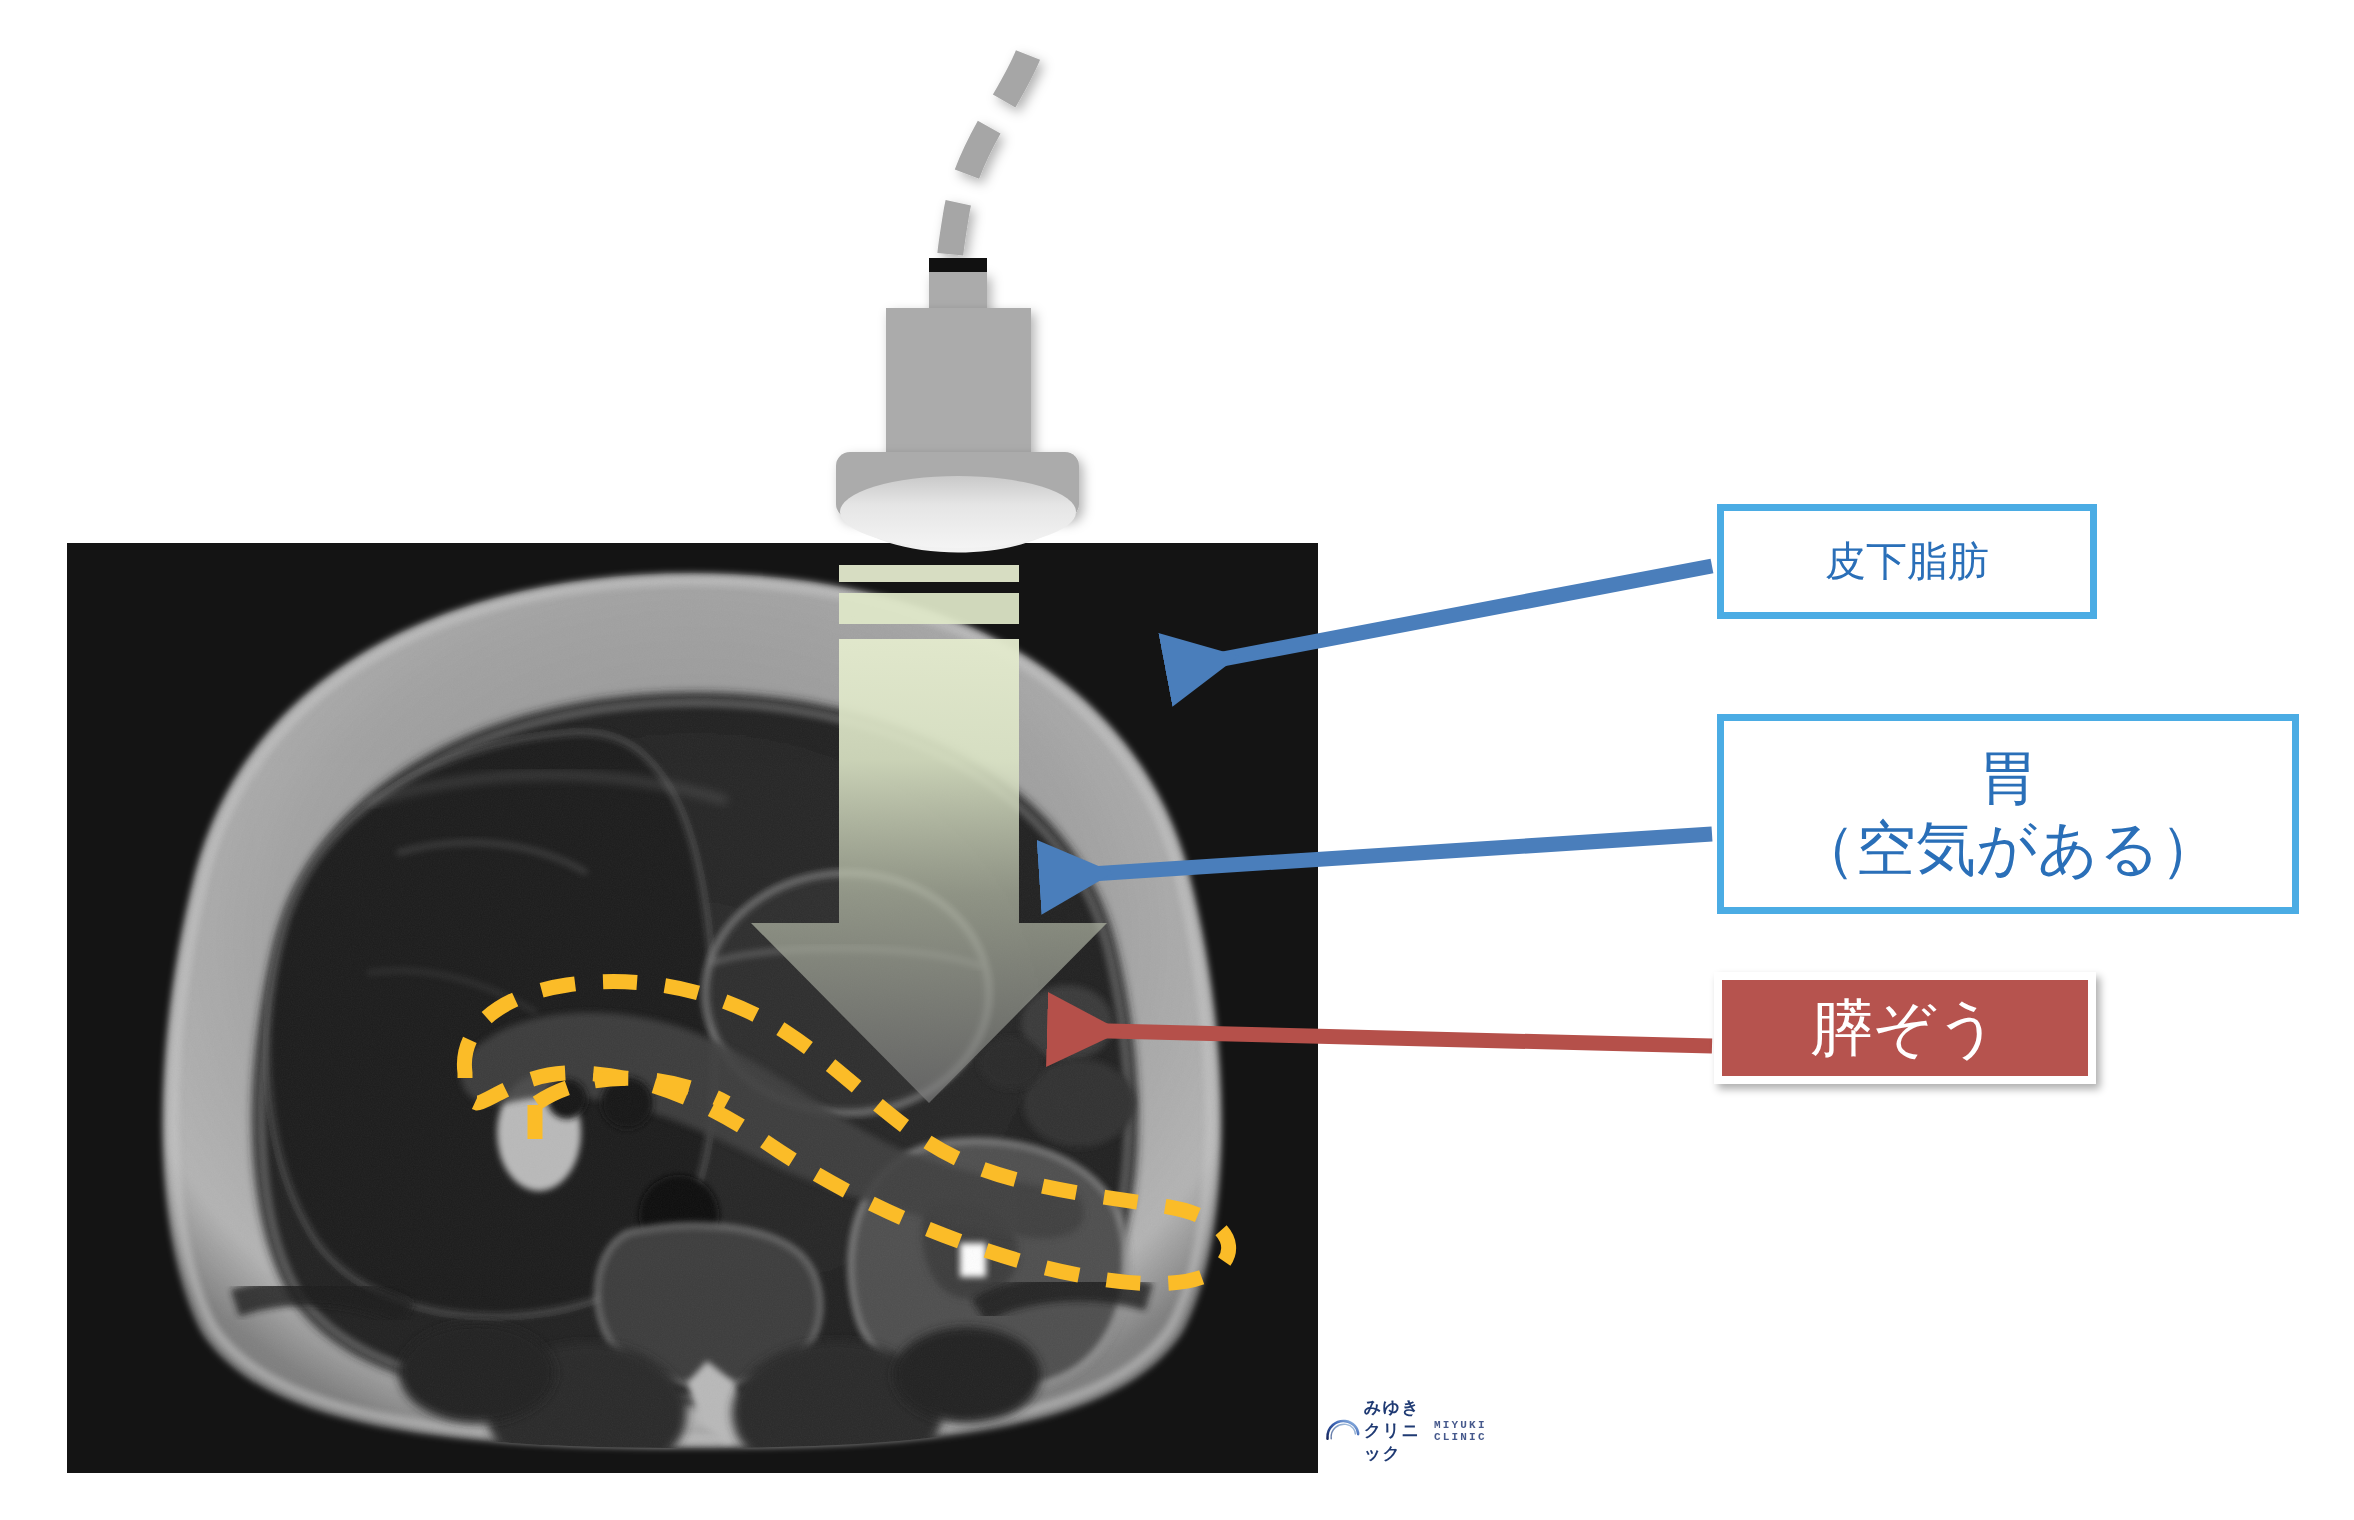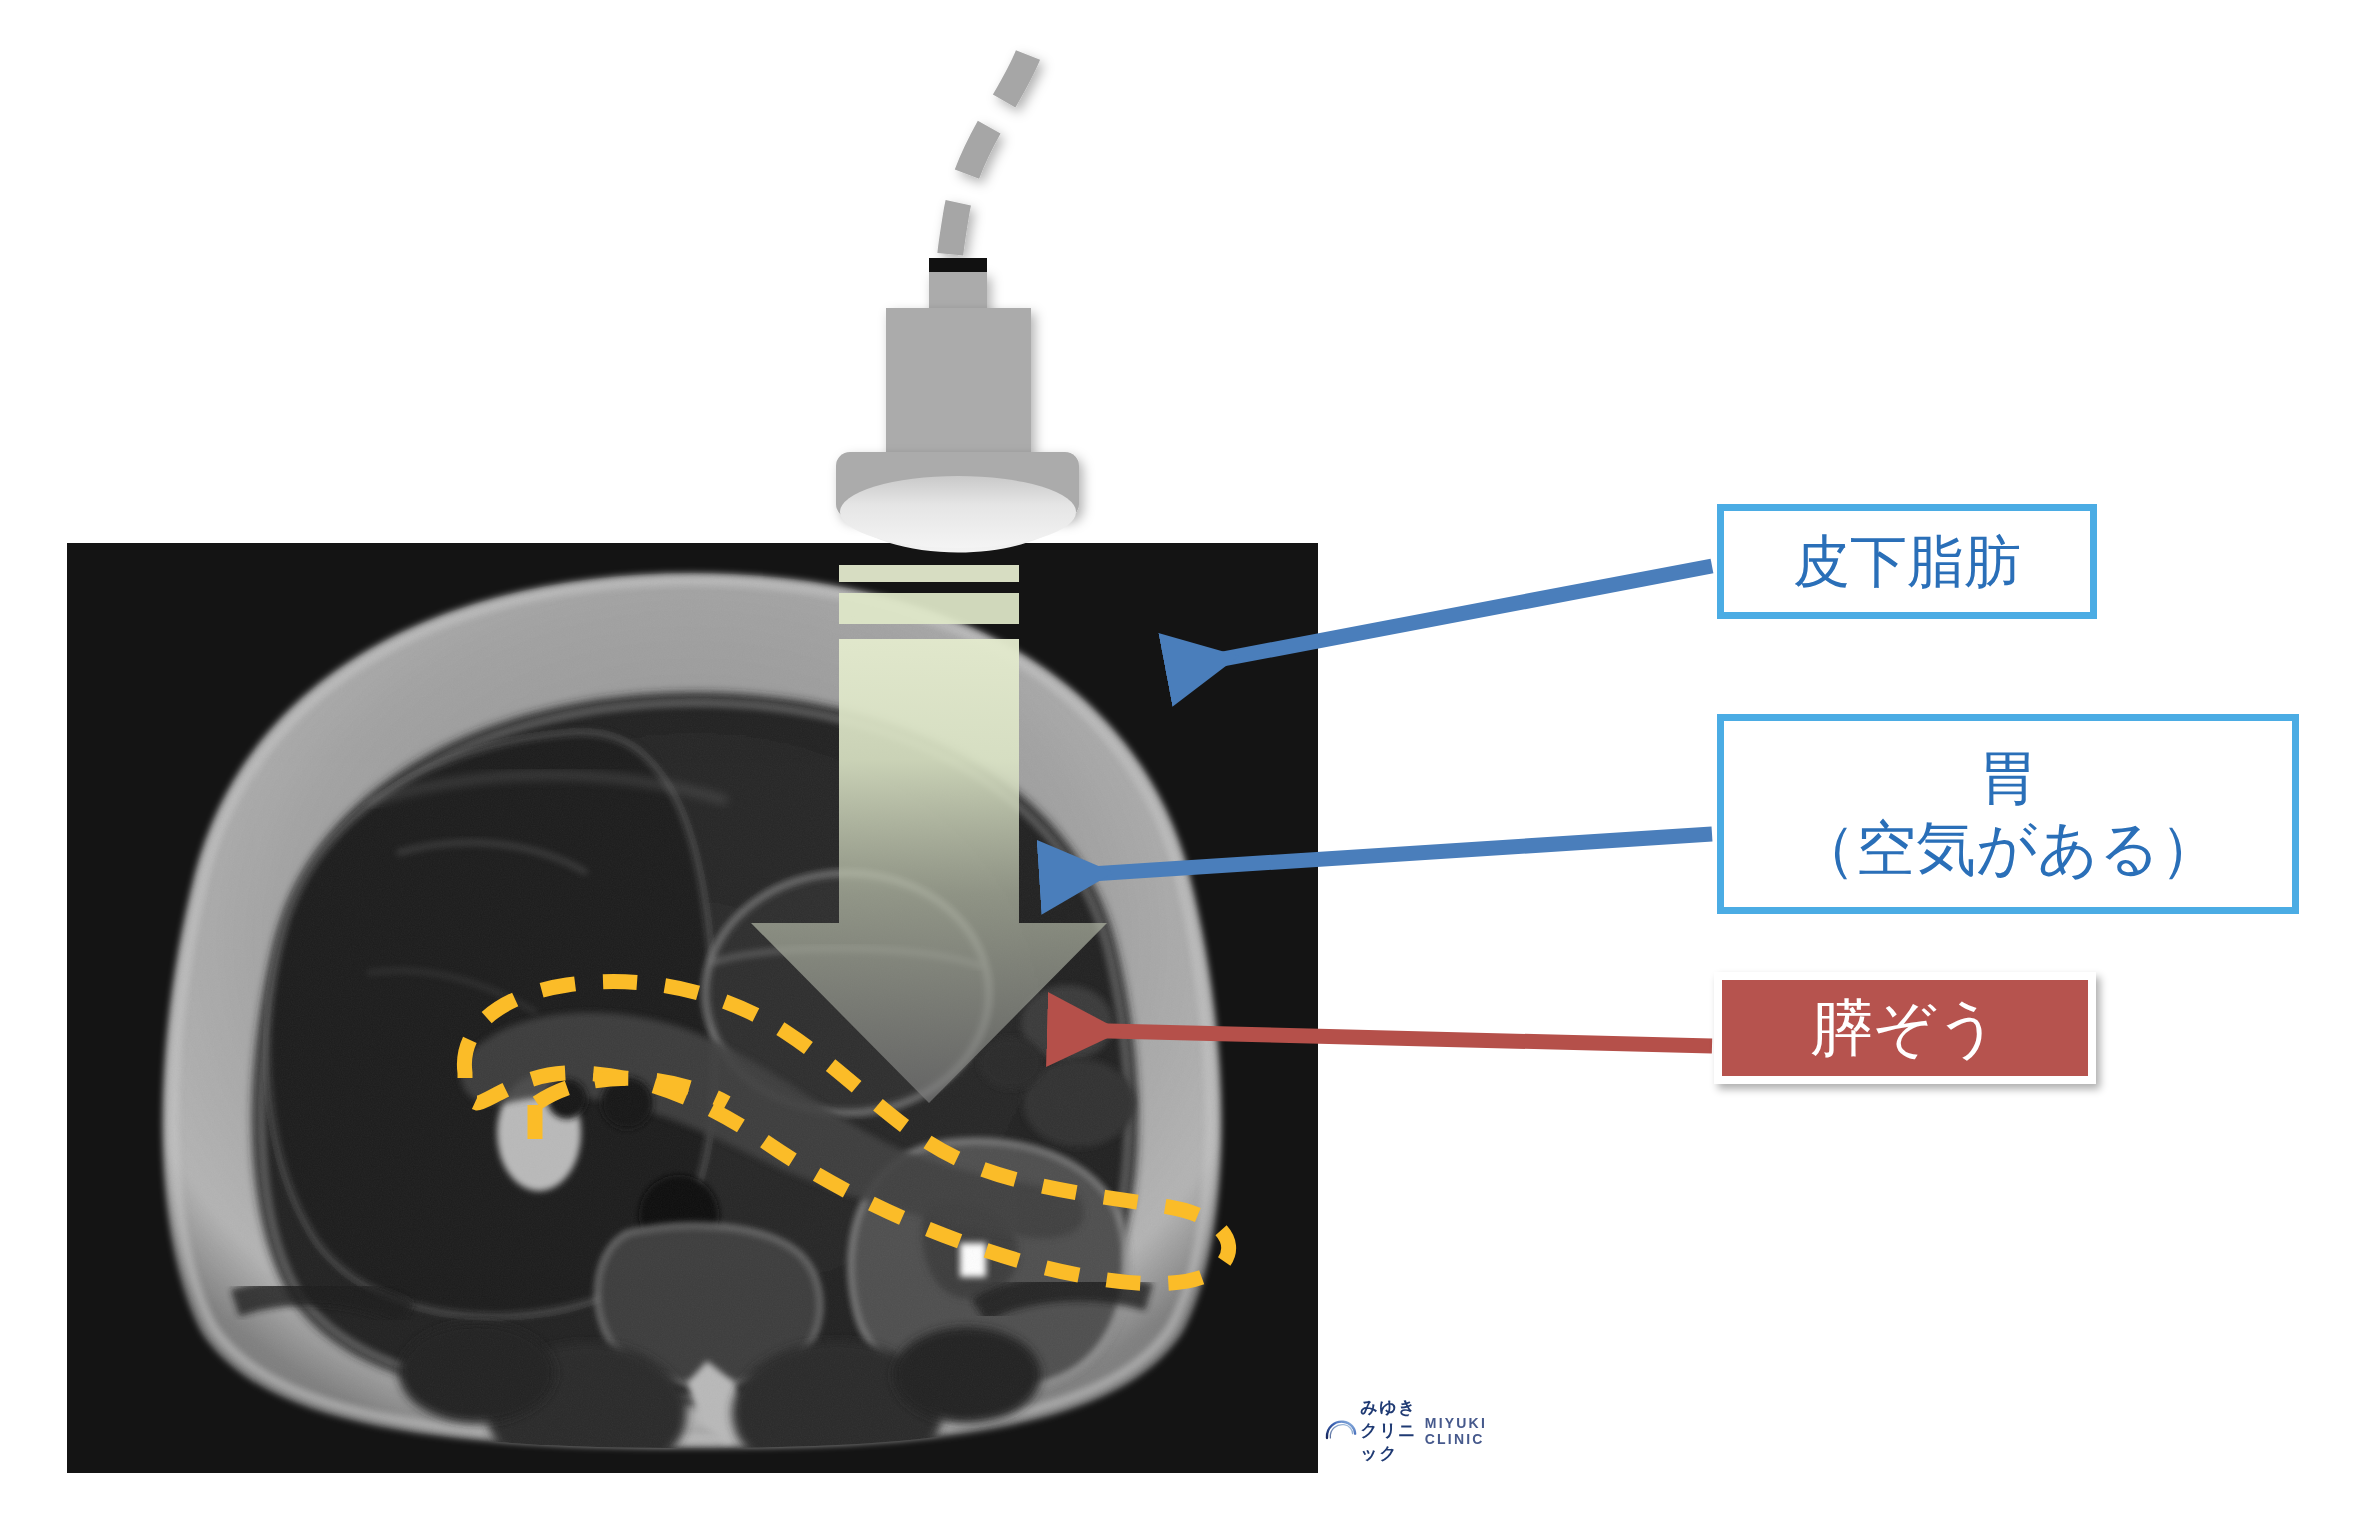--- a/index.html
+++ b/index.html
@@ -51,21 +51,21 @@
     align-items: center;
     justify-content: center;
     text-align: center;
     line-height: 1.18;
     white-space: pre-line;
   }
   .label-box.outline-blue {
     background: #ffffff;
     border: 7px solid #4BACE4;
     color: #2A6FB8;
-    font-size: 57px;
+    font-size: 41px;
     font-weight: 400;
   }
   #label-fat {
     left: 1717px;
     top: 504px;
     width: 380px;
     height: 115px;
   }
   #label-stomach {
     left: 1717px;
@@ -102,22 +102,22 @@
   #logo-arc { display: block; }
   #logo-jp {
     font-family: "DejaVu Sans", sans-serif;
     font-size: 17px;
     font-weight: 700;
     color: #1F3A73;
     letter-spacing: 1.5px;
     margin-top: 2px;
   }
   #logo-en {
-    font-family: Liberation Sans, sans-serif;
-    font-size: 14px;
+    font-family: Liberation Mono, monospace;
+    font-size: 11px;
     font-weight: 700;
     color: #46598C;
     letter-spacing: 2.2px;
     margin-top: 3px;
   }
 
   
   #arrow-layer {
     position: absolute;
     left: 0; top: 0;

